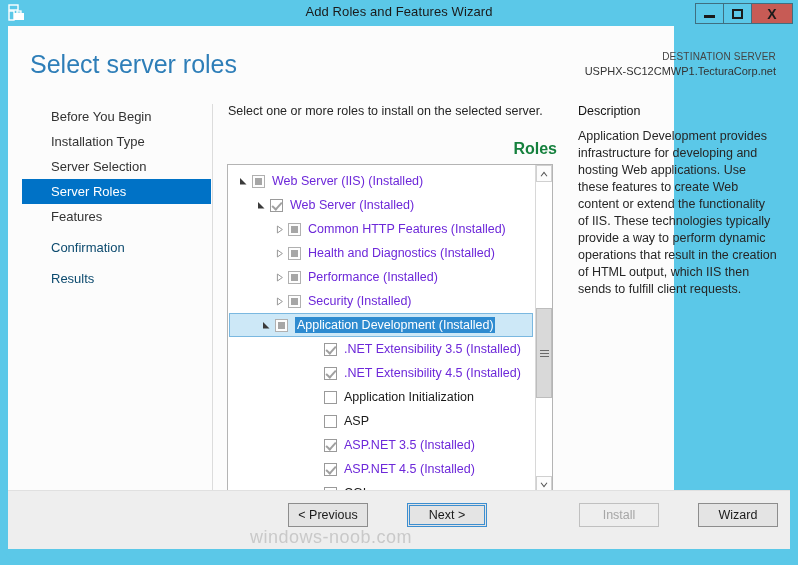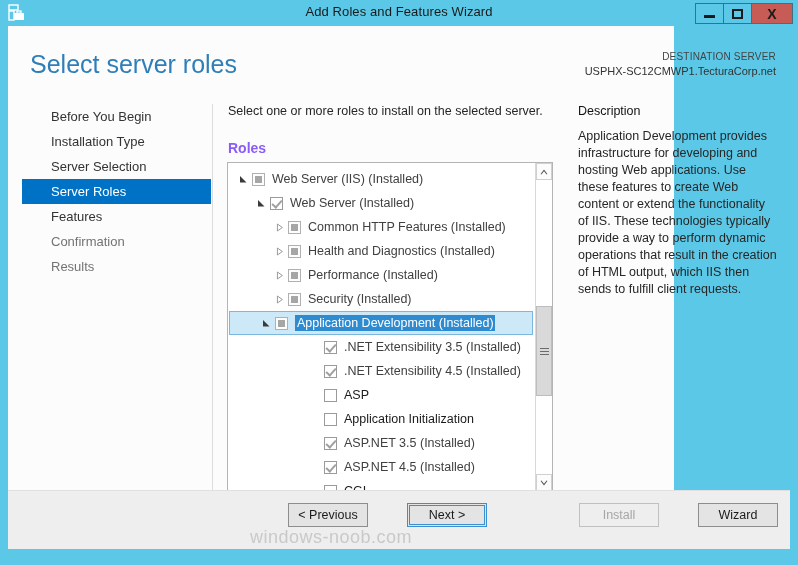--- a/index.html
+++ b/index.html
@@ -137,39 +137,41 @@
     font-size: 13px;
     color: #333;
     box-sizing: border-box;
   }
   .nav-item.selected {
     background: #0072c6;
     color: #ffffff;
     margin-right: 1px;
   }
   .nav-item.disabled {
-    color: #737373;
+    color: #0c4a6e;
+    margin-top: 6px;
   }
 
   
   .content {
     position: absolute;
     left: 219px; top: 78px;
     width: 330px;
   }
   .instruction {
     font-size: 12.5px;
     color: #262626;
     margin: 0 0 22px 1px;
   }
   .roles-label {
-    font-size: 14px;
-    color: #8b5cf6;
+    font-size: 16px;
+    color: #15803d;
     font-weight: bold;
     margin: 0 0 6px 1px;
+    text-align: right;
   }
   .tree-box {
     position: relative;
     width: 326px;
     height: 330px;
     border: 1px solid #b4b4b4;
     background: #ffffff;
     box-sizing: border-box;
     overflow: hidden;
   }
@@ -226,21 +228,21 @@
   .cb.checked::after {
     content: "";
     position: absolute;
     left: 3px; top: 0px;
     width: 4px; height: 8px;
     border: solid #a0a0a0;
     border-width: 0 2px 2px 0;
     transform: rotate(42deg);
   }
   .tree-label {
-    color: #404040;
+    color: #6d28d9;
     white-space: nowrap;
   }
   .tree-label.enabled { color: #1a1a1a; }
   .tree-label.highlight {
     background: #2e8bd0;
     color: #ffffff;
     padding: 1px 1px 1px 2px;
   }
 
   
@@ -491,26 +493,26 @@
               <span class="tree-label">.NET Extensibility 3.5 (Installed)</span>
             </div>
             <div class="tree-row ind3">
               <span class="arrow"></span>
               <span class="cb checked"></span>
               <span class="tree-label">.NET Extensibility 4.5 (Installed)</span>
             </div>
             <div class="tree-row ind3">
               <span class="arrow"></span>
               <span class="cb unchecked enabled"></span>
+              <span class="tree-label enabled">Application Initialization</span>
+            </div>
+            <div class="tree-row ind3">
+              <span class="arrow"></span>
+              <span class="cb unchecked enabled"></span>
               <span class="tree-label enabled">ASP</span>
-            </div>
-            <div class="tree-row ind3">
-              <span class="arrow"></span>
-              <span class="cb unchecked enabled"></span>
-              <span class="tree-label enabled">Application Initialization</span>
             </div>
             <div class="tree-row ind3">
               <span class="arrow"></span>
               <span class="cb checked"></span>
               <span class="tree-label">ASP.NET 3.5 (Installed)</span>
             </div>
             <div class="tree-row ind3">
               <span class="arrow"></span>
               <span class="cb checked"></span>
               <span class="tree-label">ASP.NET 4.5 (Installed)</span>

